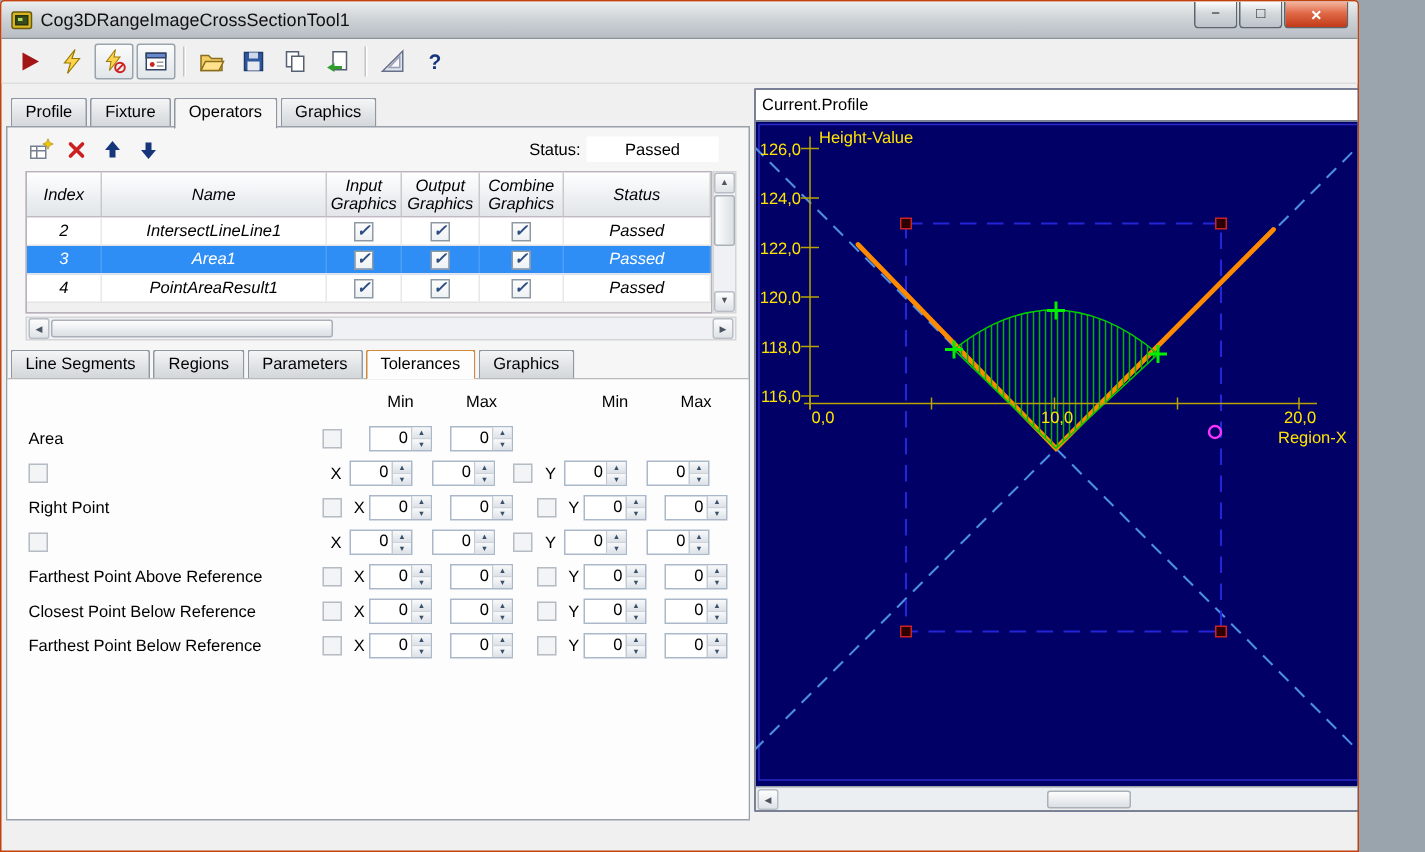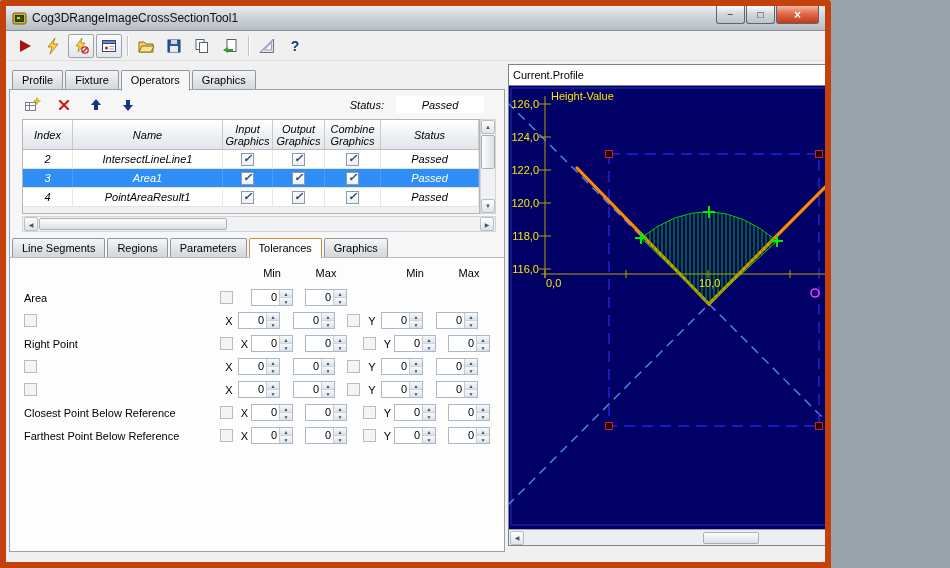--- a/index.html
+++ b/index.html
@@ -1,17 +1,17 @@
 <!DOCTYPE html>
 <html><head>
 <meta charset="utf-8">
 <style>
   html,body{margin:0;padding:0;background:#9aa4ad;}
   *{box-sizing:border-box;}
-  .window{position:relative;width:831px;height:568px;border:6px solid #c2410c;border-radius:3px 3px 0 0;
+  .window{position:relative;width:906px;height:568px;border:1px solid #c2410c;border-radius:3px 3px 0 0;
     background:#f0f0f0;font-family:"Liberation Sans",sans-serif;font-size:11px;color:#000;overflow:hidden;}
   
   .titlebar{height:25px;display:flex;align-items:center;gap:5px;padding:0 6px;
     background:linear-gradient(#eceeef,#cdd2d6 50%,#b7bdc3);border-bottom:1px solid #8b9199;}
   .title{font-size:12px;color:#101010;flex:1;white-space:nowrap;}
   .winbtns{display:flex;gap:1px;align-self:flex-start;}
   .wb{width:29px;height:18px;display:flex;align-items:center;justify-content:center;border:1px solid #5d666e;border-top:none;
     background:linear-gradient(#fcfdfd,#d4d9dd 45%,#bdc3c9);font-size:10px;color:#222;border-radius:0 0 3px 3px;cursor:default;}
   .wb.close{width:43px;background:linear-gradient(#f4b7a1,#e06a48 45%,#c23a18);color:#fff;font-size:12px;font-weight:bold;}
   
@@ -24,21 +24,21 @@
   .help-glyph{font-weight:bold;font-size:14px;color:#16367c;}
   
   .left-panel{position:absolute;left:3px;top:64px;width:496px;height:482px;}
   .tabs{display:flex;height:20px;padding-left:3px;}
   .tab{padding:0 9px;line-height:18px;border:1px solid #8f98a2;border-bottom:none;border-radius:2px 2px 0 0;
     background:linear-gradient(#f4f5f6,#dfe2e5 60%,#d3d7da);margin-right:2px;position:relative;z-index:0;cursor:default;}
   .tab.active{background:#f6f6f6;z-index:2;margin-bottom:-1px;border-bottom:1px solid #f6f6f6;}
   .tab-body{position:absolute;top:19px;left:0;right:0;bottom:0;border:1px solid #98a0aa;background:#f6f6f6;z-index:1;
     display:flex;flex-direction:column;}
   
-  .ops-toolbar{display:flex;align-items:center;height:26px;padding:3px 6px 0 12px;gap:12px;font-style:italic;}
+  .ops-toolbar{display:flex;align-items:center;height:26px;padding:3px 6px 0 12px;gap:4px;}
   .mbtn{width:20px;height:20px;display:flex;align-items:center;justify-content:center;border:none;background:transparent;padding:0;}
   .status-label{margin-left:auto;}
   .status-field{width:88px;height:17px;background:#ffffff;display:flex;align-items:center;justify-content:center;margin-right:14px;}
   
   .grid-area{position:relative;margin:3px 0 0 12px;width:474px;height:95px;}
   .grid{width:458px;border:1px solid #b5b5b5;background:#f0abfc;font-style:italic;}
   .ghead{display:flex;height:30px;background:linear-gradient(#ffffff,#eceff2 60%,#e2e5e9);border-bottom:1px solid #bcbcbc;}
   .gh{display:flex;align-items:center;justify-content:center;text-align:center;border-right:1px solid #c9c9c9;
     line-height:12px;padding:0 2px;}
   .trow{display:flex;height:19px;background:#ffffff;border-bottom:1px solid #e4e4e4;cursor:default;}
@@ -463,20 +463,21 @@
           <span class="spin">
               <span class="sv">0</span>
               <span class="sbx">
                 <i class="su"></i>
                 <i class="sd"></i>
               </span>
             </span>
         </div>
 
         <div class="tol-row">
+          <span class="tol-label">Farthest Point Above Reference</span>
           <span class="cb dim"></span>
           <span class="axis">X</span>
           <span class="spin">
               <span class="sv">0</span>
               <span class="sbx">
                 <i class="su"></i>
                 <i class="sd"></i>
               </span>
             </span>
             <span></span>

